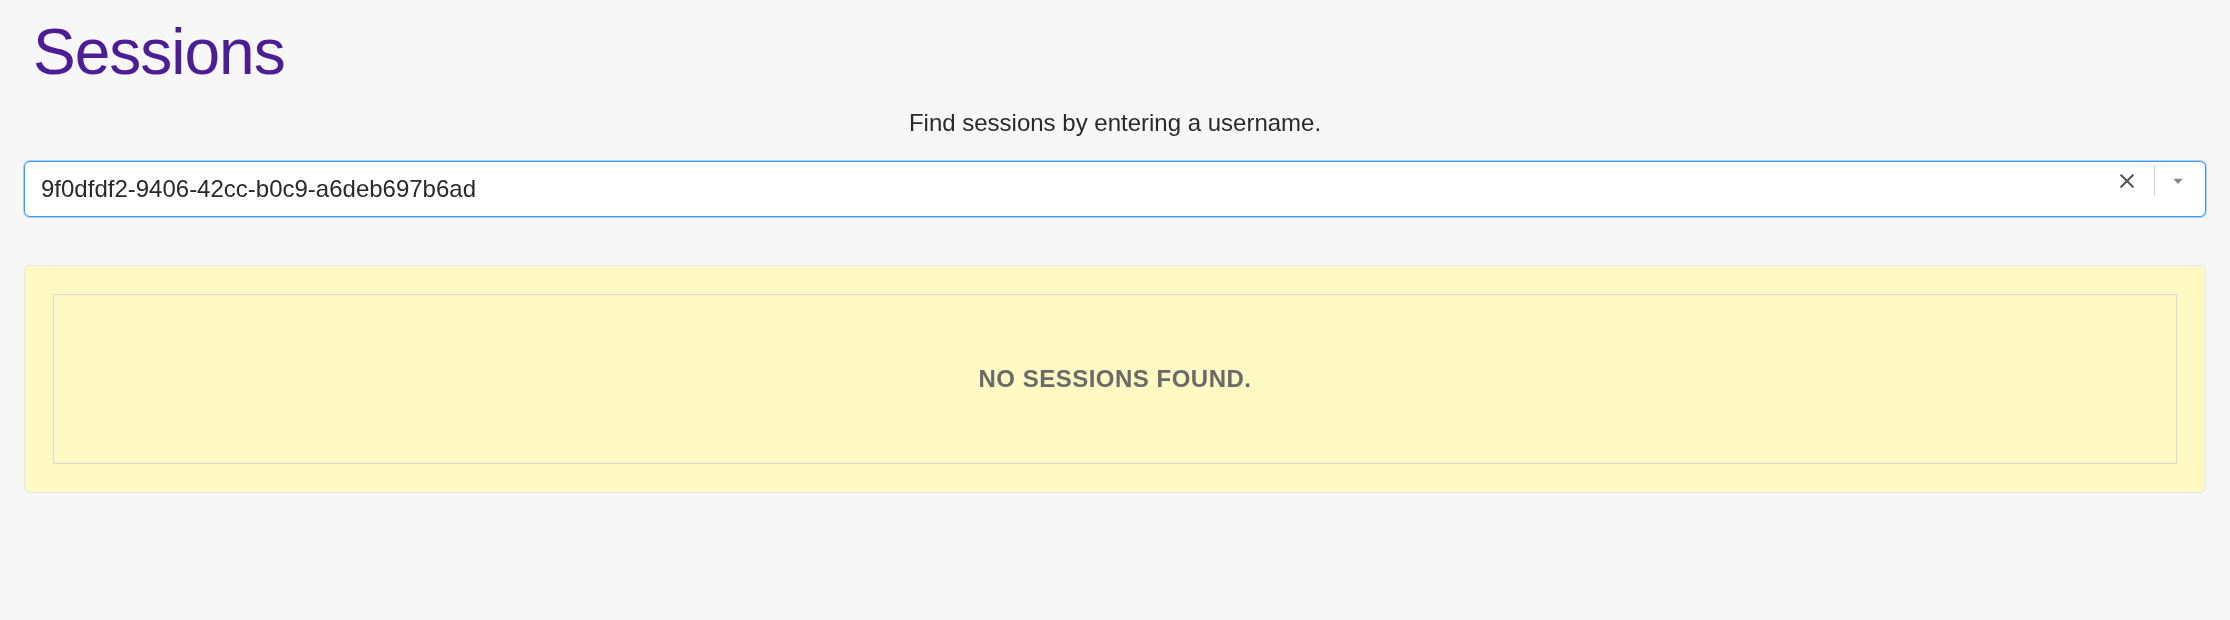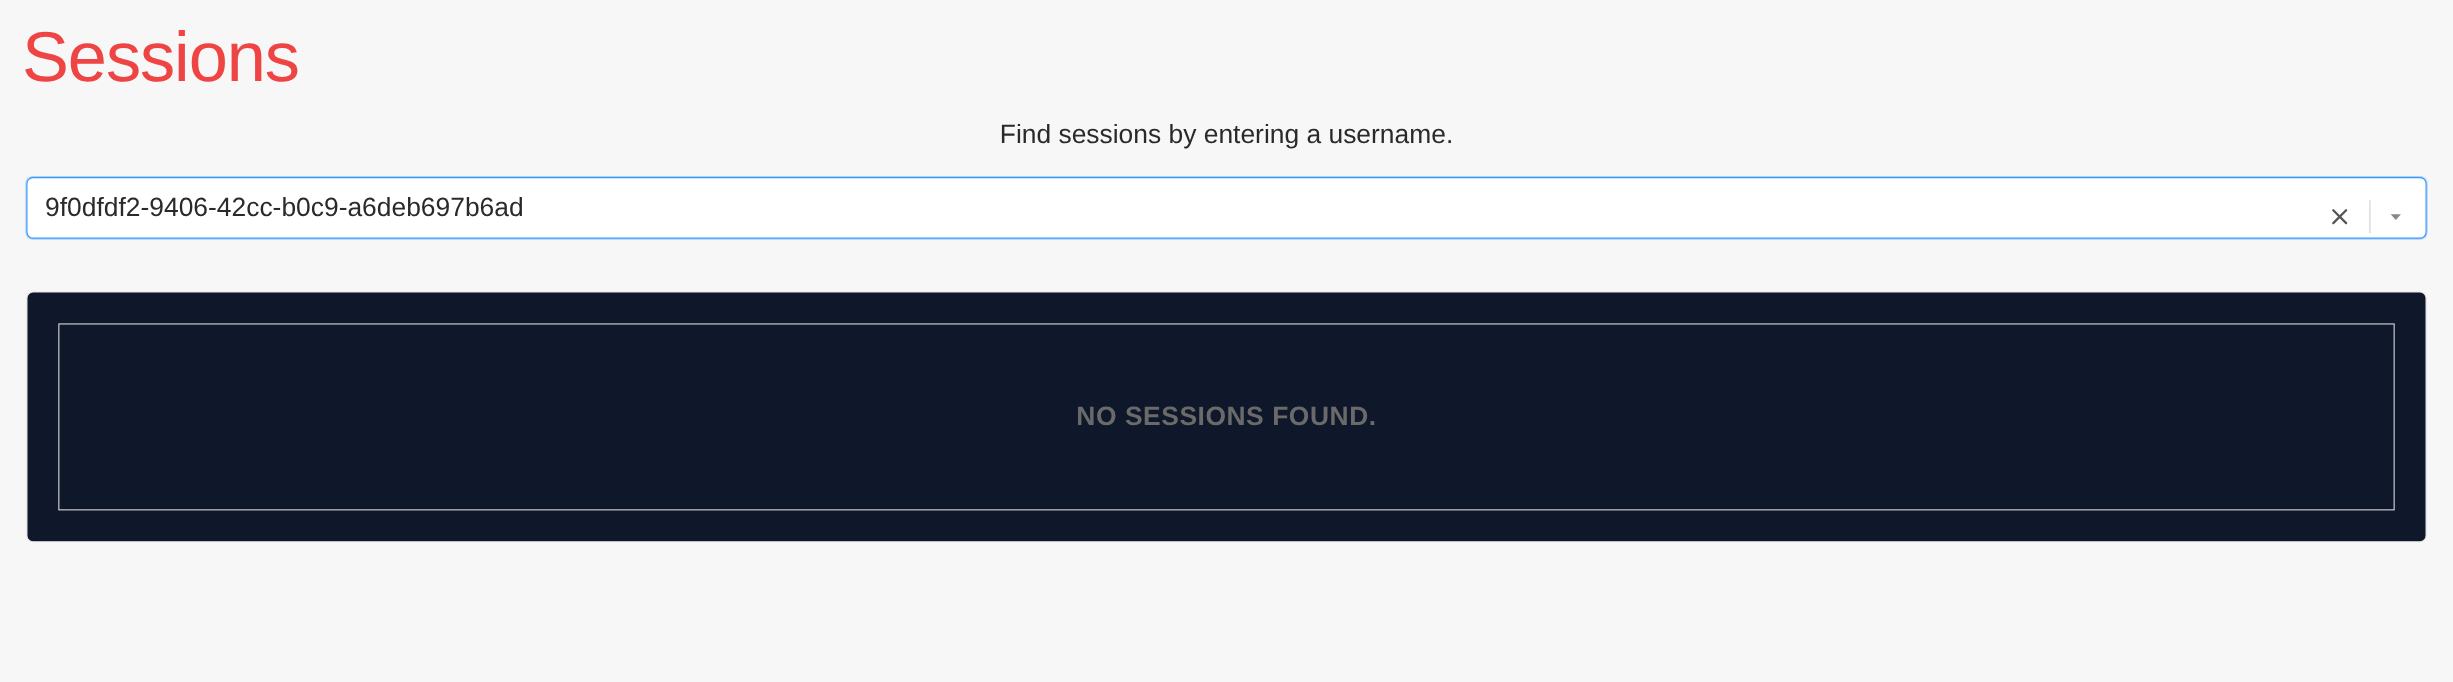--- a/index.html
+++ b/index.html
@@ -10,37 +10,37 @@
     body {
       font-family: -apple-system, BlinkMacSystemFont, "Segoe UI", Helvetica, Arial, sans-serif;
       background: #f7f7f7;
       padding: 0;
       width: 2230px;
       height: 620px;
     }
     .page-title {
       font-size: 64px;
       font-weight: 400;
-      color: #ef4444;
-      padding: 15px 24px 10px 20px;
+      color: #4c1d95;
+      padding: 15px 24px 10px 33px;
       letter-spacing: -1px;
     }
     .page-subtitle {
       font-size: 24px;
       color: #2a2a2a;
       padding: 10px 24px 24px 24px;
       text-align: center;
     }
     .search-container {
       margin: 0 24px;
       position: relative;
     }
     .search-input-wrapper {
       display: flex;
-      align-items: flex-end;
+      align-items: flex-start;
       background: #fff;
       border: 1px solid #3b99fc;
       border-radius: 6px;
       box-shadow: 0 0 0 1px rgba(59,153,252,0.4);
       height: 56px;
       padding: 0 0 0 16px;
     }
     .search-input {
       flex: 1;
       border: none;
@@ -82,21 +82,21 @@
       justify-content: center;
       cursor: pointer;
       color: #888;
     }
     .dropdown-icon svg {
       width: 14px;
       height: 14px;
     }
     .results-card {
       margin: 48px 24px 0 24px;
-      background: #0f172a;
+      background: #fef9c3;
       border: 1px solid #e6e6e6;
       border-radius: 6px;
       padding: 28px;
     }
     .results-inner {
       border: 1px solid #d9d9d9;
       min-height: 170px;
       display: flex;
       align-items: center;
       justify-content: center;

